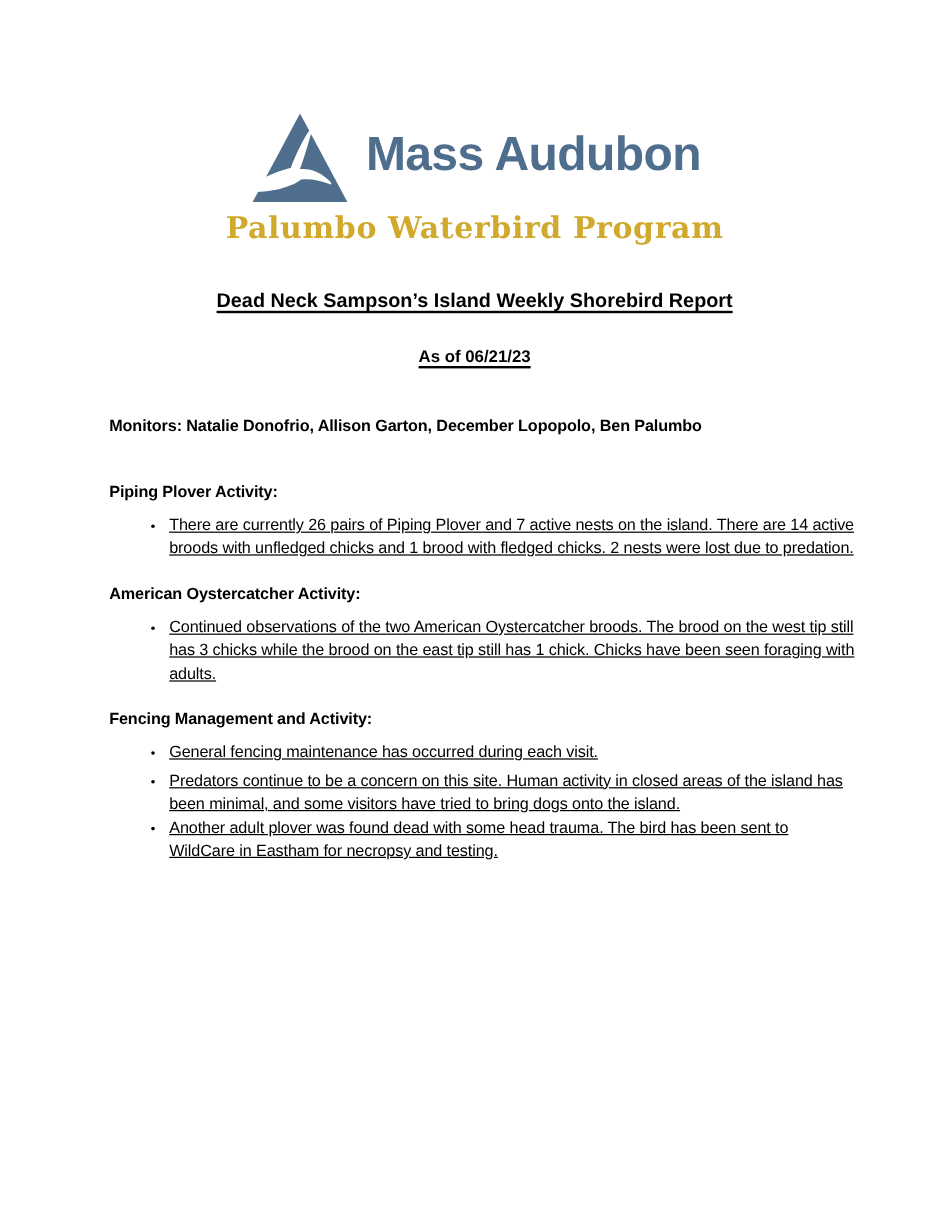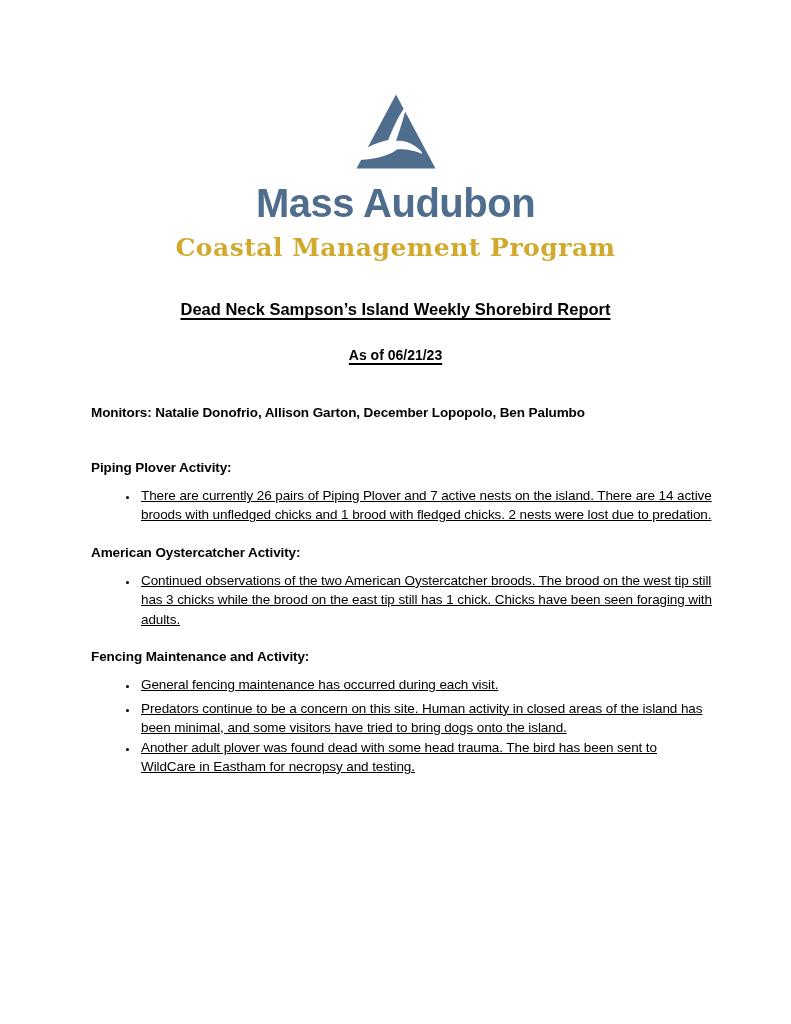--- a/index.html
+++ b/index.html
@@ -17,21 +17,20 @@
   .logo-block {
     padding-top: 92px;
     display: flex;
     flex-direction: column;
     align-items: center;
   }
   .logo-row {
     display: flex;
     align-items: center;
     gap: 12px;
-    flex-direction: column;
   }
   .logo-mark { display: block; }
   .brand-name {
     font-size: 40px;
     font-weight: 600;
     color: #4f6d8c;
     letter-spacing: -0.5px;
     line-height: 1;
     padding-bottom: 6px;
   }
@@ -97,21 +96,21 @@
 <div class="page">
 
   <header class="logo-block">
     <div class="logo-row">
       <svg class="logo-mark" width="86" height="79" viewBox="0 0 100 92" aria-hidden="true">
         <path d="M50 3 L96 89 L4 89 Z" fill="#4f6d8c"></path>
         <path d="M2 72 C 18 63, 32 58, 41 56 C 46 43, 53 27, 63 14 C 59 30, 54 46, 50 57 C 58 56, 68 59, 76 66 C 80 69, 81 71, 80 72 C 71 68, 60 66, 51 67 C 44 73, 28 78, 12 79 C 6 79, 2 76, 2 72 Z" fill="#ffffff"></path>
       </svg>
       <span class="brand-name">Mass Audubon</span>
     </div>
-    <div class="program-name">Coastal Management Program</div>
+    <div class="program-name">Palumbo Waterbird Program</div>
   </header>
 
   <h1 class="report-title">Dead Neck Sampson’s Island Weekly Shorebird Report</h1>
 
   <div class="report-date">As of 06/21/23</div>
 
   <p class="monitors-line">Monitors: Natalie Donofrio, Allison Garton, December Lopopolo, Ben Palumbo</p>
 
   <div class="content">
 
@@ -126,21 +125,21 @@
     </section>
 
     <section>
       <h2 class="section-heading">American Oystercatcher Activity:</h2>
       <ul class="bullet-list">
         <li>Continued observations of the two American Oystercatcher broods. The brood on the west tip still has 3 chicks while the brood on the east tip still has 1 chick. Chicks have been seen foraging with adults.</li>
       </ul>
     </section>
 
     <section>
-      <h2 class="section-heading">Fencing Maintenance and Activity:</h2>
+      <h2 class="section-heading">Fencing Management and Activity:</h2>
       <ul class="bullet-list">
         <li>General fencing maintenance has occurred during each visit.</li>
       </ul>
     </section>
 
     <section>
       <ul class="bullet-list">
         <li>Predators continue to be a concern on this site. Human activity in closed areas of the island has been minimal, and some visitors have tried to bring dogs onto the island.</li>
         <li>Another adult plover was found dead with some head trauma. The bird has been sent to WildCare in Eastham for necropsy and testing.</li>
       </ul>

